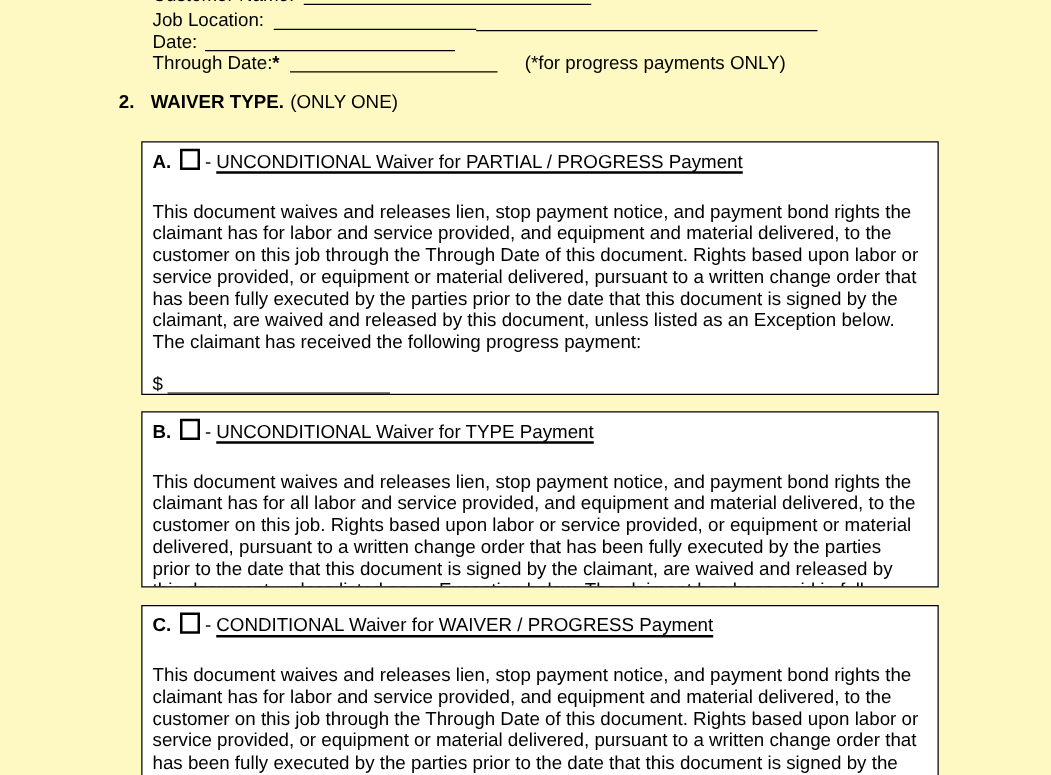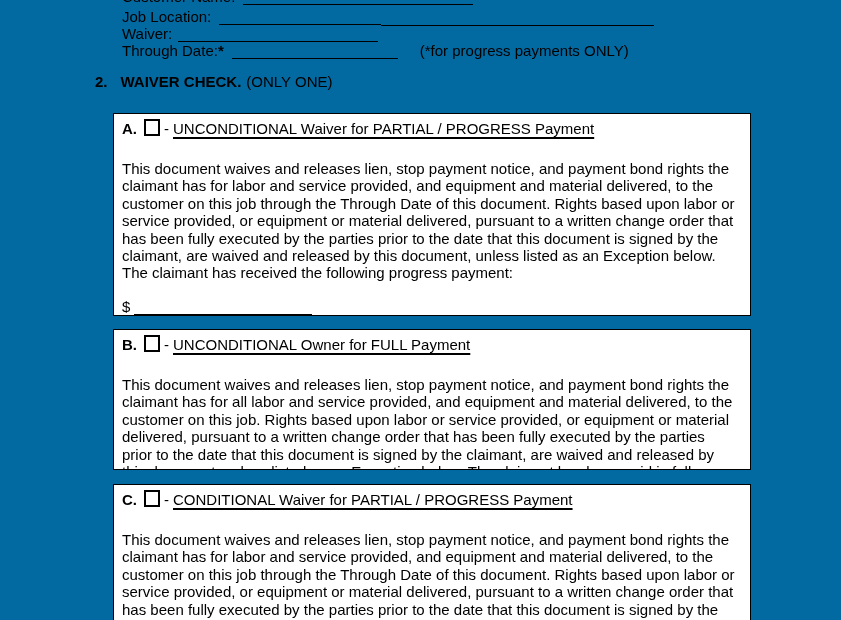--- a/index.html
+++ b/index.html
@@ -1,17 +1,17 @@
 <!DOCTYPE html>
 <html><head>
 <meta charset="utf-8">
 <style>
   html,body{margin:0;padding:0;background:#ffffff;}
   .page{
-    position:relative;width:841px;height:620px;background:#0369a1;overflow:hidden;
+    position:relative;width:841px;height:620px;background:#fef9c3;overflow:hidden;
     font-family:"Liberation Sans",sans-serif;font-size:15px;color:#000;
   }
   .row{position:absolute;left:122px;white-space:nowrap;line-height:17px;}
   .row-customer{top:-12px;}
   .row-job{top:8px;}
   .row-owner{top:25px;}
   .row-through{top:42px;}
   .uline{display:inline-block;height:3px;border-bottom:1.6px solid #000;vertical-align:-3px;}
   .uline.w230{width:230px;margin-left:8px;}
   .uline.w162{width:162px;margin-left:8px;}
@@ -49,62 +49,62 @@
 
   <div class="row row-customer">
     <span>Customer Name:</span><span class="uline w230"></span>
   </div>
 
   <div class="row row-job">
     <span>Job Location:</span><span class="uline w162"></span><span class="uline w273"></span>
   </div>
 
   <div class="row row-owner">
-    <span>Waiver:</span><span class="uline w200"></span>
+    <span>Date:</span><span class="uline w200"></span>
   </div>
 
   <div class="row row-through">
     <span>Through Date:</span><span class="bold-star">*</span><span class="uline w166"></span><span class="note">(*for progress payments ONLY)</span>
   </div>
 
   <div class="sec-heading">
-    <span>2.</span><span class="sec-title">WAIVER CHECK.</span><span class="sec-instruction">(ONLY ONE)</span>
+    <span>2.</span><span class="sec-title">WAIVER TYPE.</span><span class="sec-instruction">(ONLY ONE)</span>
   </div>
 
   <div class="opt-box box-a">
     <div class="opt-head">
       <span class="opt-letter">A.</span><span class="checkbox"></span><span class="opt-dash">-</span><span class="opt-title">UNCONDITIONAL Waiver for PARTIAL / PROGRESS Payment</span>
     </div>
     <div class="opt-body">This document waives and releases lien, stop payment notice, and payment bond rights the
 claimant has for labor and service provided, and equipment and material delivered, to the
 customer on this job through the Through Date of this document. Rights based upon labor or
 service provided, or equipment or material delivered, pursuant to a written change order that
 has been fully executed by the parties prior to the date that this document is signed by the
 claimant, are waived and released by this document, unless listed as an Exception below.
 The claimant has received the following progress payment:</div>
     <div class="amount-line">
       <span>$</span><span class="uline w178"></span>
     </div>
   </div>
 
   <div class="opt-box box-b">
     <div class="opt-head">
-      <span class="opt-letter">B.</span><span class="checkbox"></span><span class="opt-dash">-</span><span class="opt-title">UNCONDITIONAL Owner for FULL Payment</span>
+      <span class="opt-letter">B.</span><span class="checkbox"></span><span class="opt-dash">-</span><span class="opt-title">UNCONDITIONAL Waiver for TYPE Payment</span>
     </div>
     <div class="opt-body">This document waives and releases lien, stop payment notice, and payment bond rights the
 claimant has for all labor and service provided, and equipment and material delivered, to the
 customer on this job. Rights based upon labor or service provided, or equipment or material
 delivered, pursuant to a written change order that has been fully executed by the parties
 prior to the date that this document is signed by the claimant, are waived and released by
 this document, unless listed as an Exception below. The claimant has been paid in full.</div>
   </div>
 
   <div class="opt-box box-c">
     <div class="opt-head">
-      <span class="opt-letter">C.</span><span class="checkbox"></span><span class="opt-dash">-</span><span class="opt-title">CONDITIONAL Waiver for PARTIAL / PROGRESS Payment</span>
+      <span class="opt-letter">C.</span><span class="checkbox"></span><span class="opt-dash">-</span><span class="opt-title">CONDITIONAL Waiver for WAIVER / PROGRESS Payment</span>
     </div>
     <div class="opt-body">This document waives and releases lien, stop payment notice, and payment bond rights the
 claimant has for labor and service provided, and equipment and material delivered, to the
 customer on this job through the Through Date of this document. Rights based upon labor or
 service provided, or equipment or material delivered, pursuant to a written change order that
 has been fully executed by the parties prior to the date that this document is signed by the
 claimant, are waived and released by this document, unless listed as an Exception below.</div>
   </div>
 
 </div>

